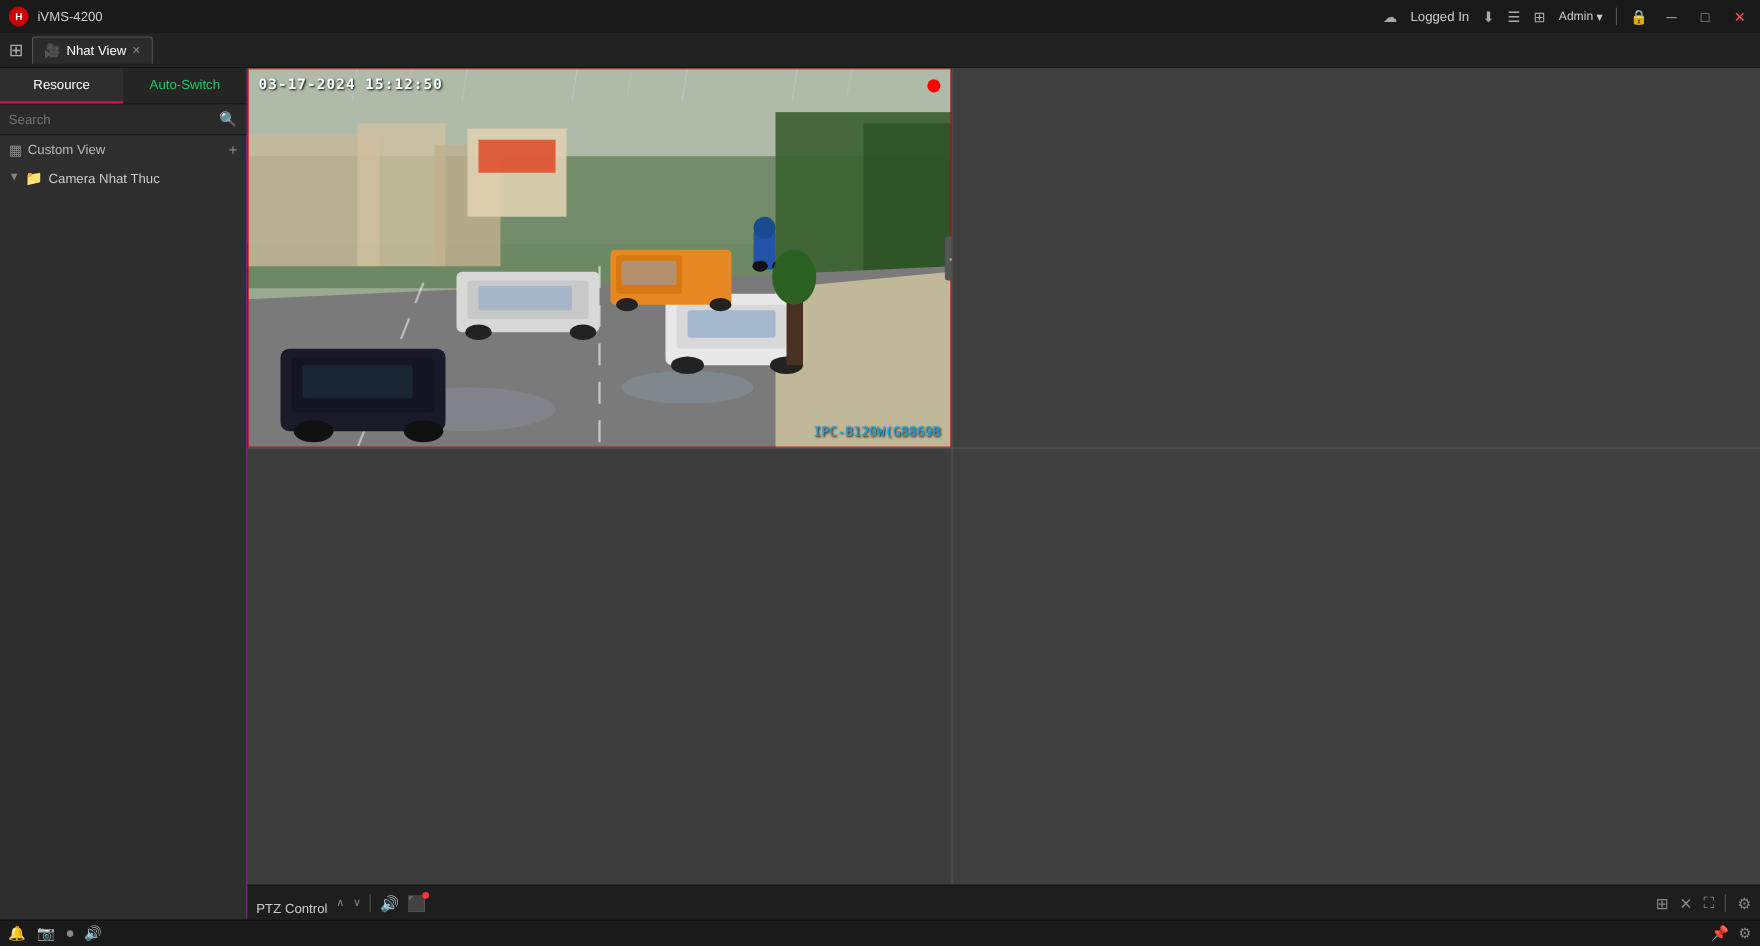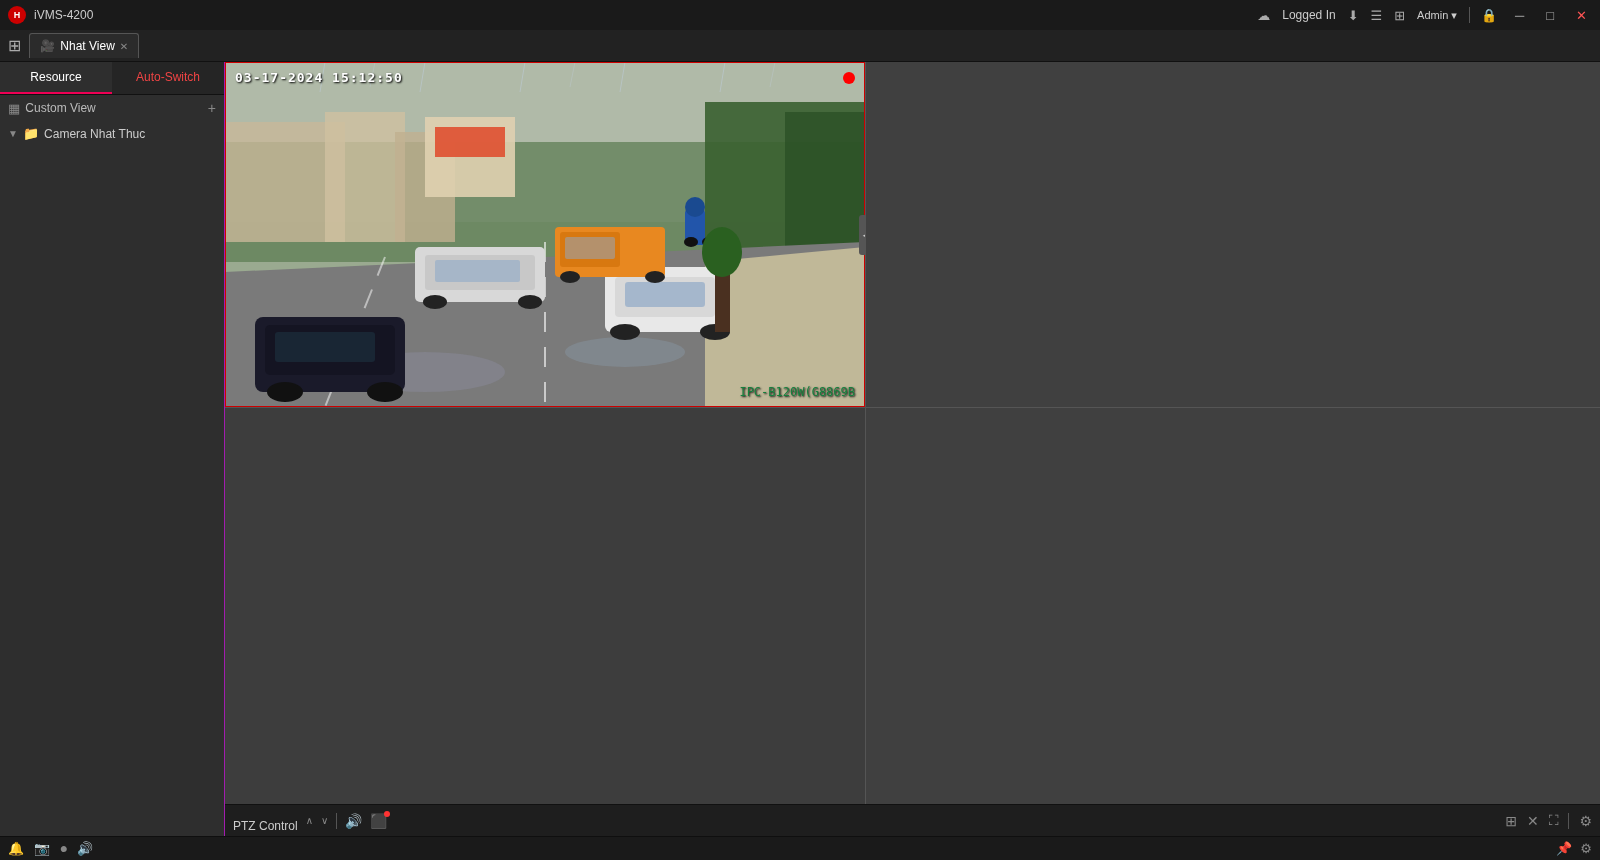--- a/index.html
+++ b/index.html
@@ -136,21 +136,21 @@
       display: flex;
       background: #252525;
       border-bottom: 1px solid #111;
     }
     .sidebar-tab {
       flex: 1;
       text-align: center;
       padding: 8px 4px;
       font-size: 12px;
       cursor: pointer;
-      color: #ef4444;
+      color: #22c55e;
     }
     .sidebar-tab.active {
       color: #fff;
       border-bottom: 2px solid #e05;
       background: #2e2e2e;
     }
     #search-bar {
       display: flex;
       align-items: center;
       padding: 6px 8px;
@@ -279,21 +279,21 @@
       right: 10px;
       width: 12px;
       height: 12px;
       background: #f00;
       border-radius: 50%;
     }
     .cam-name-overlay {
       position: absolute;
       bottom: 8px;
       right: 10px;
-      color: #15803d;
+      color: #0ea5e9;
       font-size: 12px;
       font-family: monospace;
       text-shadow: 1px 1px 2px #000;
     }
     
     .road-scene {
       width: 100%;
       height: 100%;
     }
 
@@ -439,20 +439,24 @@
 
     <div id="sidebar-tabs">
       <div class="sidebar-tab active">
         <span>Resource</span>
       </div>
       <div class="sidebar-tab">
         <span>Auto-Switch</span>
       </div>
     </div>
 
+    <div id="search-bar">
+      <input id="search-input" class="" type="text" placeholder="Search" style="">
+      <span class="search-icon-svg">🔍</span>
+    </div>
 
     <div class="tree-section">
 
       <div class="tree-item custom-view-row">
         <div class="tree-item-left">
           <span class="tree-icon">▦</span>
           <span>Custom View</span>
         </div>
         <span class="tree-add-btn">+</span>
       </div>

